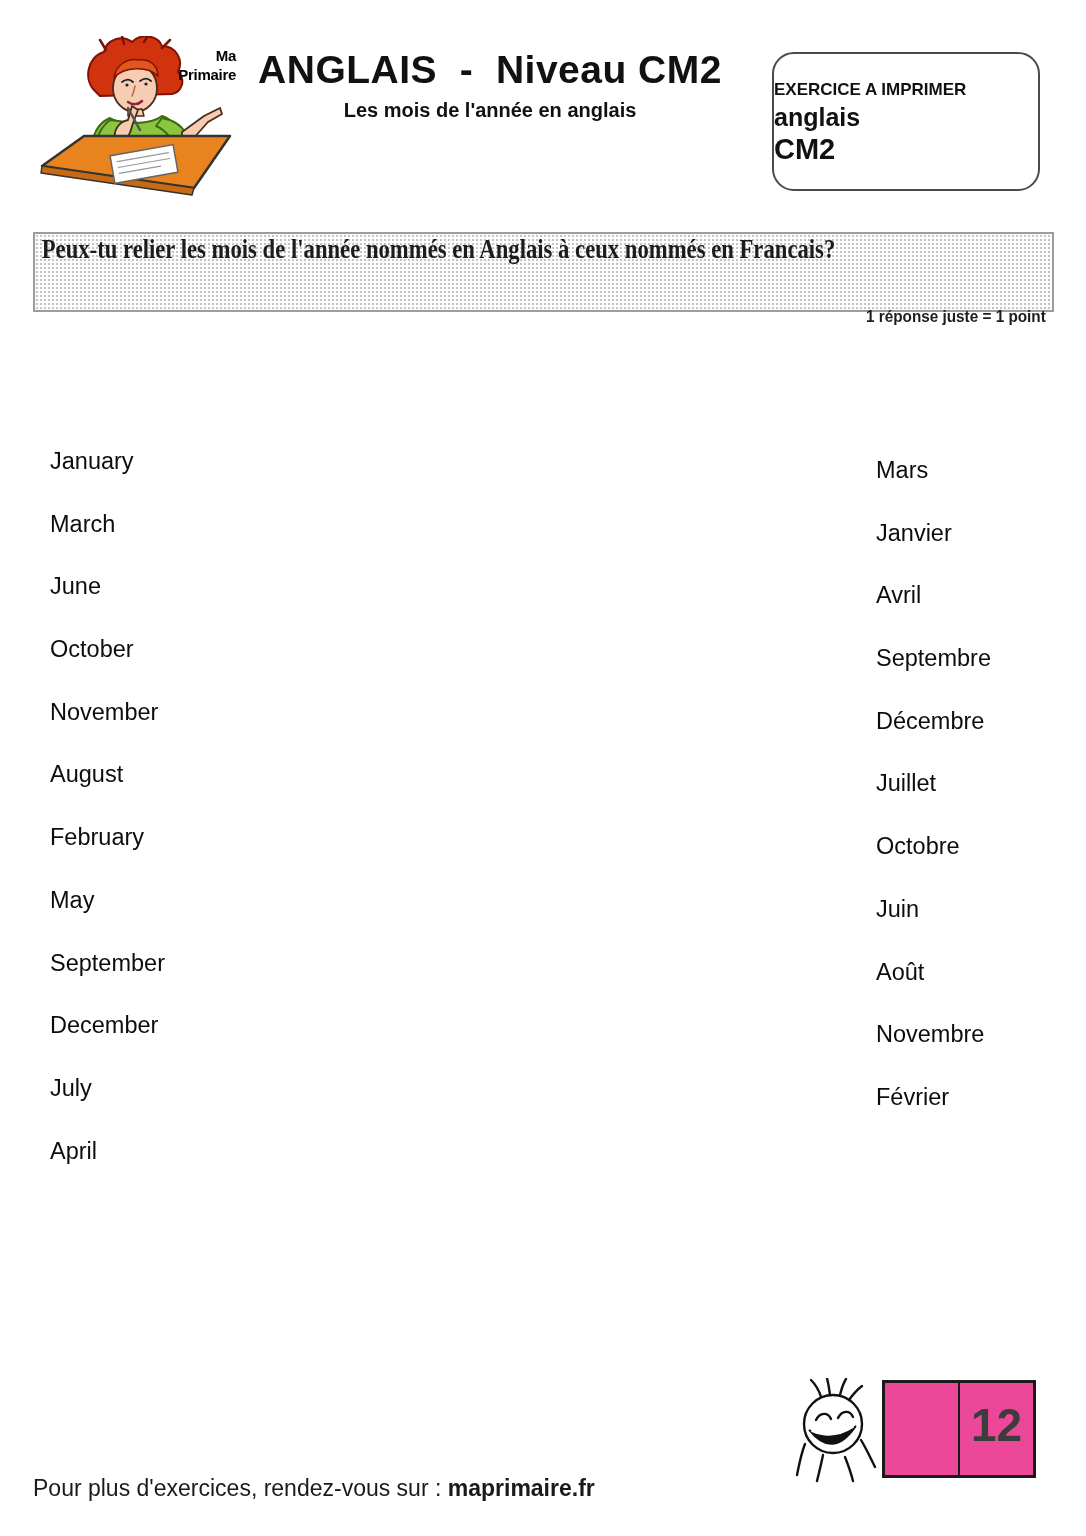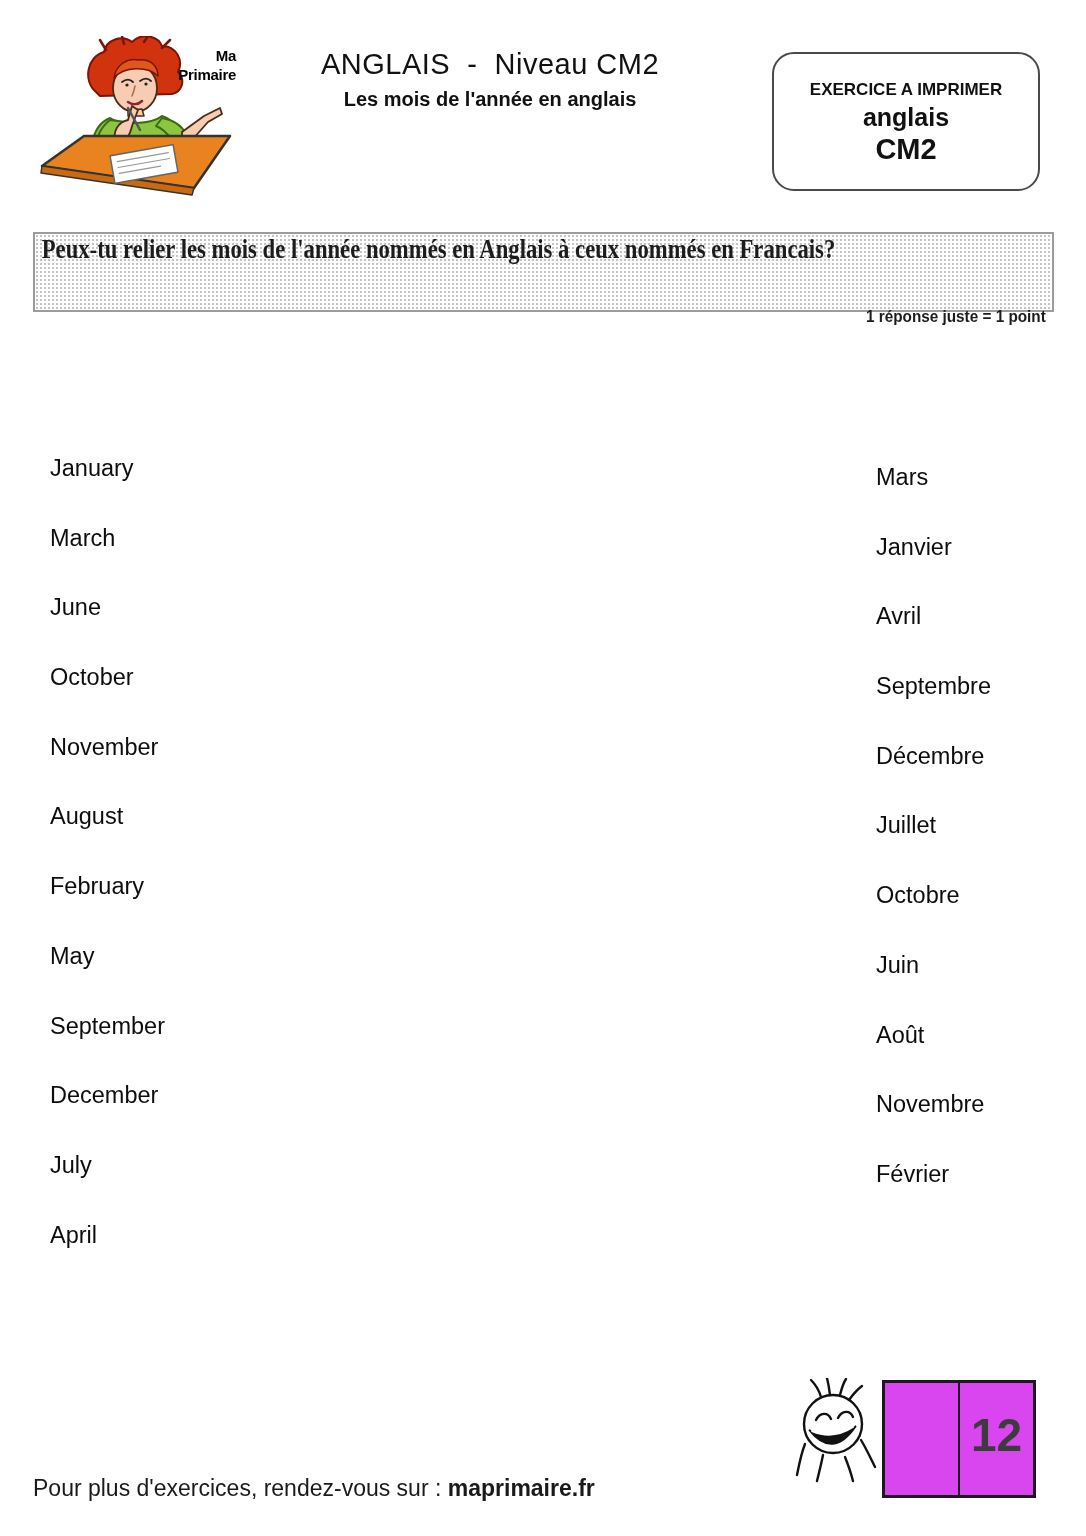--- a/index.html
+++ b/index.html
@@ -8,27 +8,27 @@
     font-family:"Liberation Sans", sans-serif; color:#111; overflow:hidden;
     margin:0 auto;
   }
   
   .logo-illustration{position:absolute; left:36px; top:36px; width:198px; height:160px;}
   .logo-text{
     position:absolute; left:158px; top:46px; width:78px; text-align:right;
     font-weight:800; font-size:15px; line-height:19px; letter-spacing:-0.3px; color:#000;
   }
   .title-block{position:absolute; left:180px; top:48px; width:620px; text-align:center;}
-  .title-line1{font-size:29px; font-weight:normal; white-space:pre; letter-spacing:0.5px;}
+  .title-line1{font-size:39px; font-weight:bold; white-space:pre; letter-spacing:0.5px;}
   .title-line2{font-size:20px; font-weight:bold; margin-top:7px;}
   .exercise-label{font-size:31px; margin-top:31px; letter-spacing:1px;}
   .badge{
     position:absolute; left:772px; top:52px; width:268px; height:139px;
     border:2px solid #4a4a4a; border-radius:22px; background:#fff;
-    display:flex; flex-direction:column; justify-content:center; align-items:center;
+    display:flex; flex-direction:column; justify-content:center; 
     box-sizing:border-box; gap:4px;
   }
   .badge-line1{font-size:17px; font-weight:bold;}
   .badge-line2{font-size:25px; font-weight:bold; line-height:26px;}
   .badge-line3{font-size:29px; font-weight:bold; line-height:30px;}
   
   .question-banner{
     position:absolute; left:33px; top:232px; width:1021px; height:80px; box-sizing:border-box;
     border:2px solid #9c9c9c;
     background-color:#fdfdfd;
@@ -42,26 +42,26 @@
   }
   .scoring-note{
     position:absolute; right:40px; top:307px;
     font-size:17px; font-weight:bold; color:#1c1c1c;
     transform:scaleX(0.9); transform-origin:right center; white-space:nowrap;
   }
   
   .months-col{position:absolute; font-size:23.5px; color:#0d0d0d;}
   #english-months{left:50px; top:448px;}
   #french-months{left:876px; top:457px;}
-  .month{height:62.7px; line-height:26px;margin-top:7px;}
+  .month{height:62.7px; line-height:26px;}
   
   .smiley{position:absolute; left:792px; top:1378px; width:88px; height:108px;}
   .score-box{
-    position:absolute; left:882px; top:1380px; width:154px; height:118px;
-    border:3px solid #1a1a1a; box-sizing:border-box; display:flex; background:#d946ef;
+    position:absolute; left:882px; top:1380px; width:154px; height:98px;
+    border:3px solid #1a1a1a; box-sizing:border-box; display:flex; background:#ec4899;
   }
   .score-cell{flex:1; display:flex; align-items:center; justify-content:center;}
   .score-cell.left{border-right:2.5px solid #1a1a1a;}
   .score-value{font-size:46px; font-weight:bold; color:#3c3c3c; margin-top:-8px;}
   .footer-line{position:absolute; left:33px; top:1475px; font-size:23px; color:#1a1a1a;}
   .footer-site{font-weight:bold;}
 </style>
 </head>
 <body>
 

